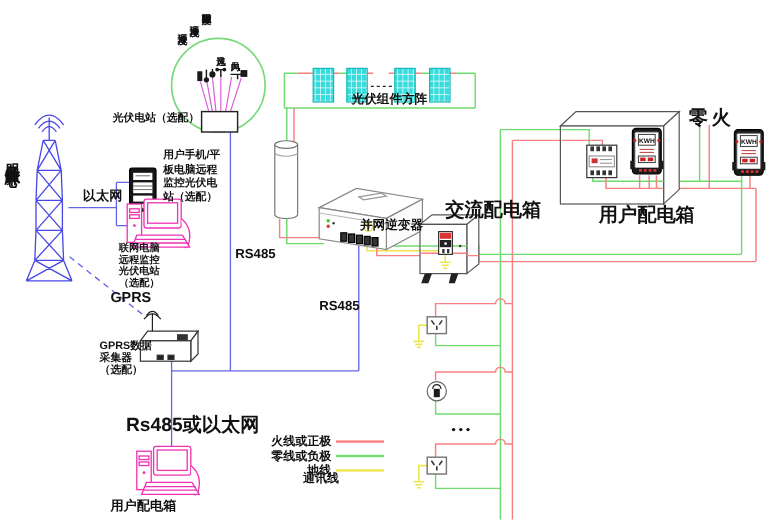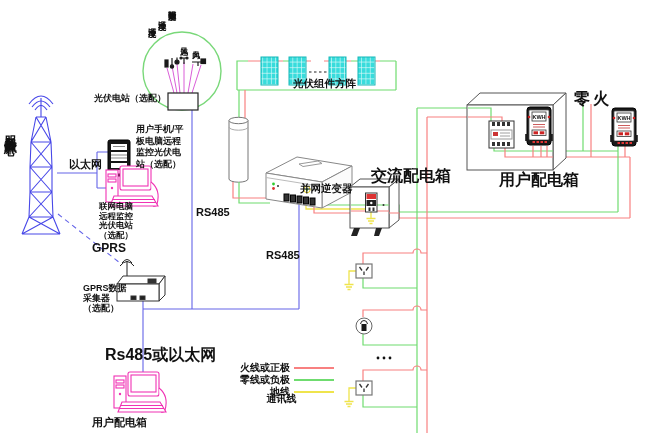--- a/index.html
+++ b/index.html
@@ -13,21 +13,21 @@
   .f9c div{line-height:10px;}
   .f10{font-size:16px;} .f105{font-size:10.5px;margin-top:37px;} .f11{font-size:11px;}
   .f12{font-size:12px;} .f125{font-size:12.5px;letter-spacing:1px;}
   .w-blue{stroke:#6464e8;fill:none;stroke-width:1.1;}
   .w-red{stroke:#f88080;fill:none;stroke-width:1.2;}
   .w-green{stroke:#6fdc6f;fill:none;stroke-width:1.2;}
   .w-yellow{stroke:#efe44c;fill:none;stroke-width:1.3;}
   .w-mag{stroke:#da5ed8;fill:none;stroke-width:1;}
   .dev{stroke:#f032b4;fill:#fff;stroke-width:1.1;}
   .box{fill:#fff;stroke:#555;stroke-width:1;}
-  .lrow{position:absolute;left:229px;width:105px;height:12px;display:flex;align-items:center;
+  .lrow{position:absolute;left:215px;width:105px;height:12px;display:flex;align-items:center;
         justify-content:flex-end;gap:4px;}
   .ltext{font-size:10px;font-weight:bold;color:#111;}
   .lline{width:40px;height:2px;display:inline-block;}
   .meter-txt{font-size:5.5px;font-weight:bold;fill:#111;text-anchor:middle;}
 </style>
 </head>
 <body>
 
 <div id="canvas">
 

